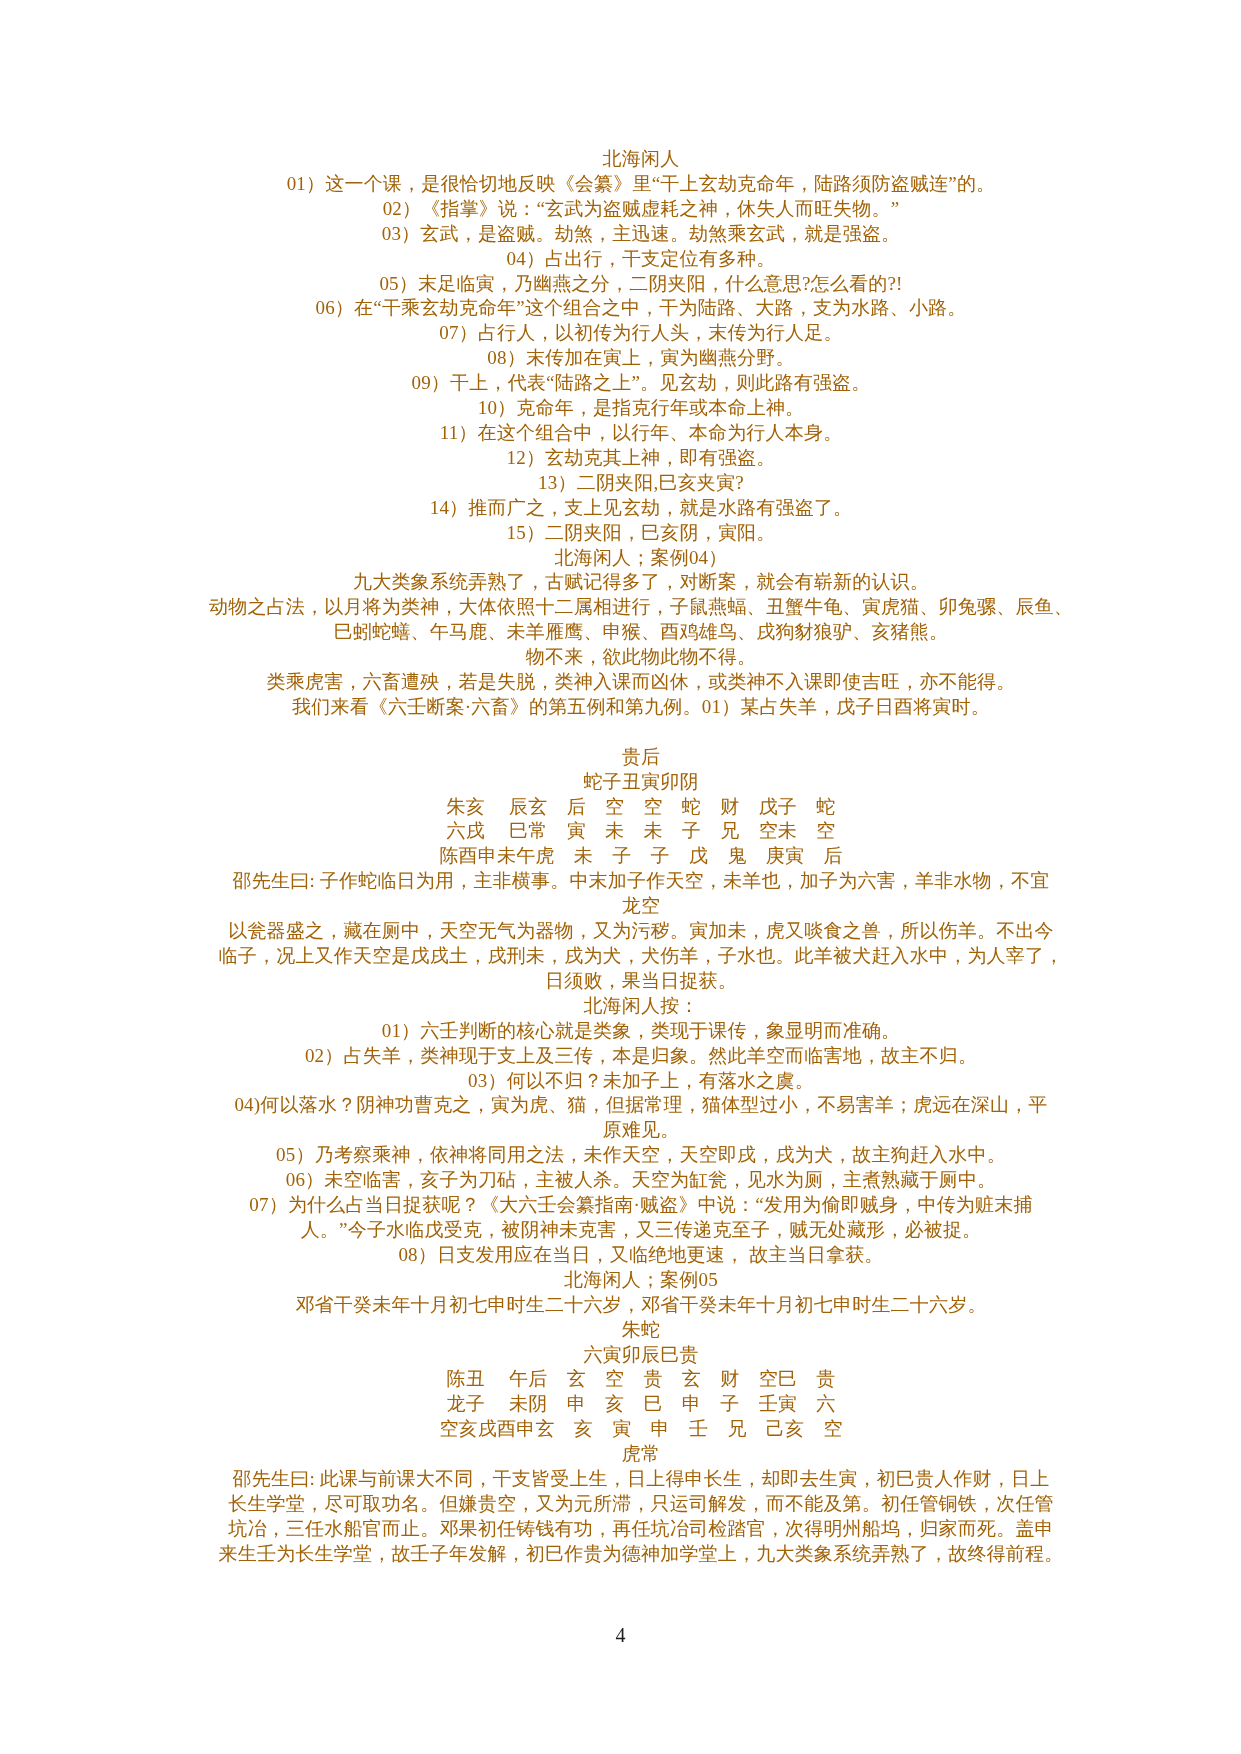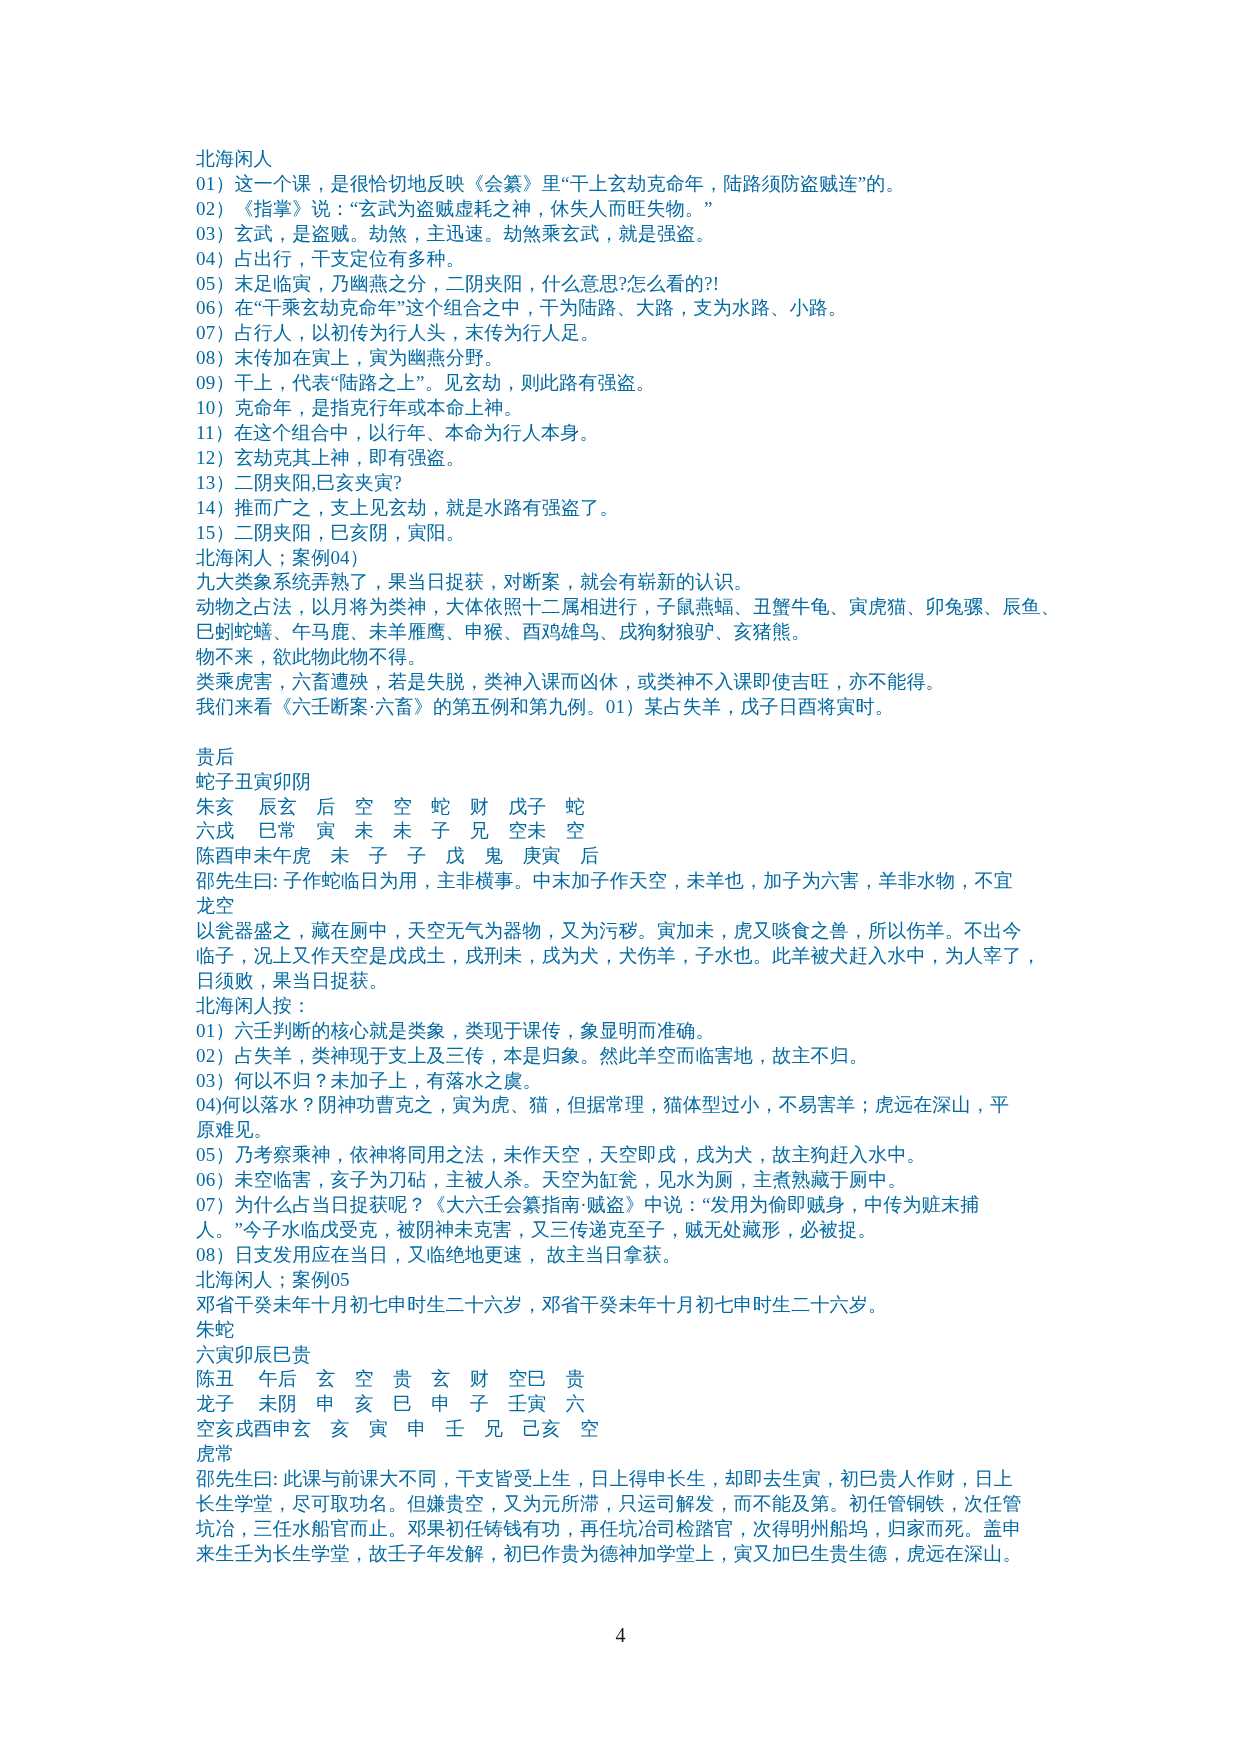--- a/index.html
+++ b/index.html
@@ -13,24 +13,25 @@
     height: 1754px;
     background: #ffffff;
     overflow: hidden;
     font-family: "Liberation Serif", "DejaVu Serif", serif;
   }
   .content {
     position: absolute;
     left: 196px;
     top: 147px;
     width: 890px;
-    color: #0369a1;
+    color: #a16207;
     font-size: 19px;
     line-height: 24.9px;
     letter-spacing: 0.2px;
+    text-align: center;
   }
   .line {
     white-space: pre-wrap;
     min-height: 24.9px;
   }
   .page-number {
     position: absolute;
     top: 1622px;
     left: 0;
     width: 1241px;
@@ -55,21 +56,21 @@
       <div class="line">07）占行人，以初传为行人头，末传为行人足。</div>
       <div class="line">08）末传加在寅上，寅为幽燕分野。</div>
       <div class="line">09）干上，代表“陆路之上”。见玄劫，则此路有强盗。</div>
       <div class="line">10）克命年，是指克行年或本命上神。</div>
       <div class="line">11）在这个组合中，以行年、本命为行人本身。</div>
       <div class="line">12）玄劫克其上神，即有强盗。</div>
       <div class="line">13）二阴夹阳,巳亥夹寅?</div>
       <div class="line">14）推而广之，支上见玄劫，就是水路有强盗了。</div>
       <div class="line">15）二阴夹阳，巳亥阴，寅阳。</div>
       <div class="line">北海闲人；案例04）</div>
-      <div class="line">九大类象系统弄熟了，果当日捉获，对断案，就会有崭新的认识。</div>
+      <div class="line">九大类象系统弄熟了，古赋记得多了，对断案，就会有崭新的认识。</div>
       <div class="line">动物之占法，以月将为类神，大体依照十二属相进行，子鼠燕蝠、丑蟹牛龟、寅虎猫、卯兔骡、辰鱼、</div>
       <div class="line">巳蚓蛇蟮、午马鹿、未羊雁鹰、申猴、酉鸡雄鸟、戌狗豺狼驴、亥猪熊。</div>
       <div class="line">物不来，欲此物此物不得。</div>
       <div class="line">类乘虎害，六畜遭殃，若是失脱，类神入课而凶休，或类神不入课即使吉旺，亦不能得。</div>
       <div class="line">我们来看《六壬断案·六畜》的第五例和第九例。01）某占失羊，戊子日酉将寅时。</div>
       <div class="line">&nbsp;</div>
       <div class="line">贵后</div>
       <div class="line">蛇子丑寅卯阴</div>
       <div class="line">朱亥　 辰玄　后　空　空　蛇　财　戊子　蛇</div>
       <div class="line">六戌　 巳常　寅　未　未　子　兄　空未　空</div>
@@ -94,16 +95,16 @@
       <div class="line">邓省干癸未年十月初七申时生二十六岁，邓省干癸未年十月初七申时生二十六岁。</div>
       <div class="line">朱蛇</div>
       <div class="line">六寅卯辰巳贵</div>
       <div class="line">陈丑　 午后　玄　空　贵　玄　财　空巳　贵</div>
       <div class="line">龙子　 未阴　申　亥　巳　申　子　壬寅　六</div>
       <div class="line">空亥戌酉申玄　亥　寅　申　壬　兄　己亥　空</div>
       <div class="line">虎常</div>
       <div class="line">邵先生曰: 此课与前课大不同，干支皆受上生，日上得申长生，却即去生寅，初巳贵人作财，日上</div>
       <div class="line">长生学堂，尽可取功名。但嫌贵空，又为元所滞，只运司解发，而不能及第。初任管铜铁，次任管</div>
       <div class="line">坑冶，三任水船官而止。邓果初任铸钱有功，再任坑冶司检踏官，次得明州船坞，归家而死。盖申</div>
-      <div class="line">来生壬为长生学堂，故壬子年发解，初巳作贵为德神加学堂上，寅又加巳生贵生德，虎远在深山。</div>
+      <div class="line">来生壬为长生学堂，故壬子年发解，初巳作贵为德神加学堂上，九大类象系统弄熟了，故终得前程。</div>
     </div>
   <div class="page-number">4</div>
 </div>
 
 </body></html>

